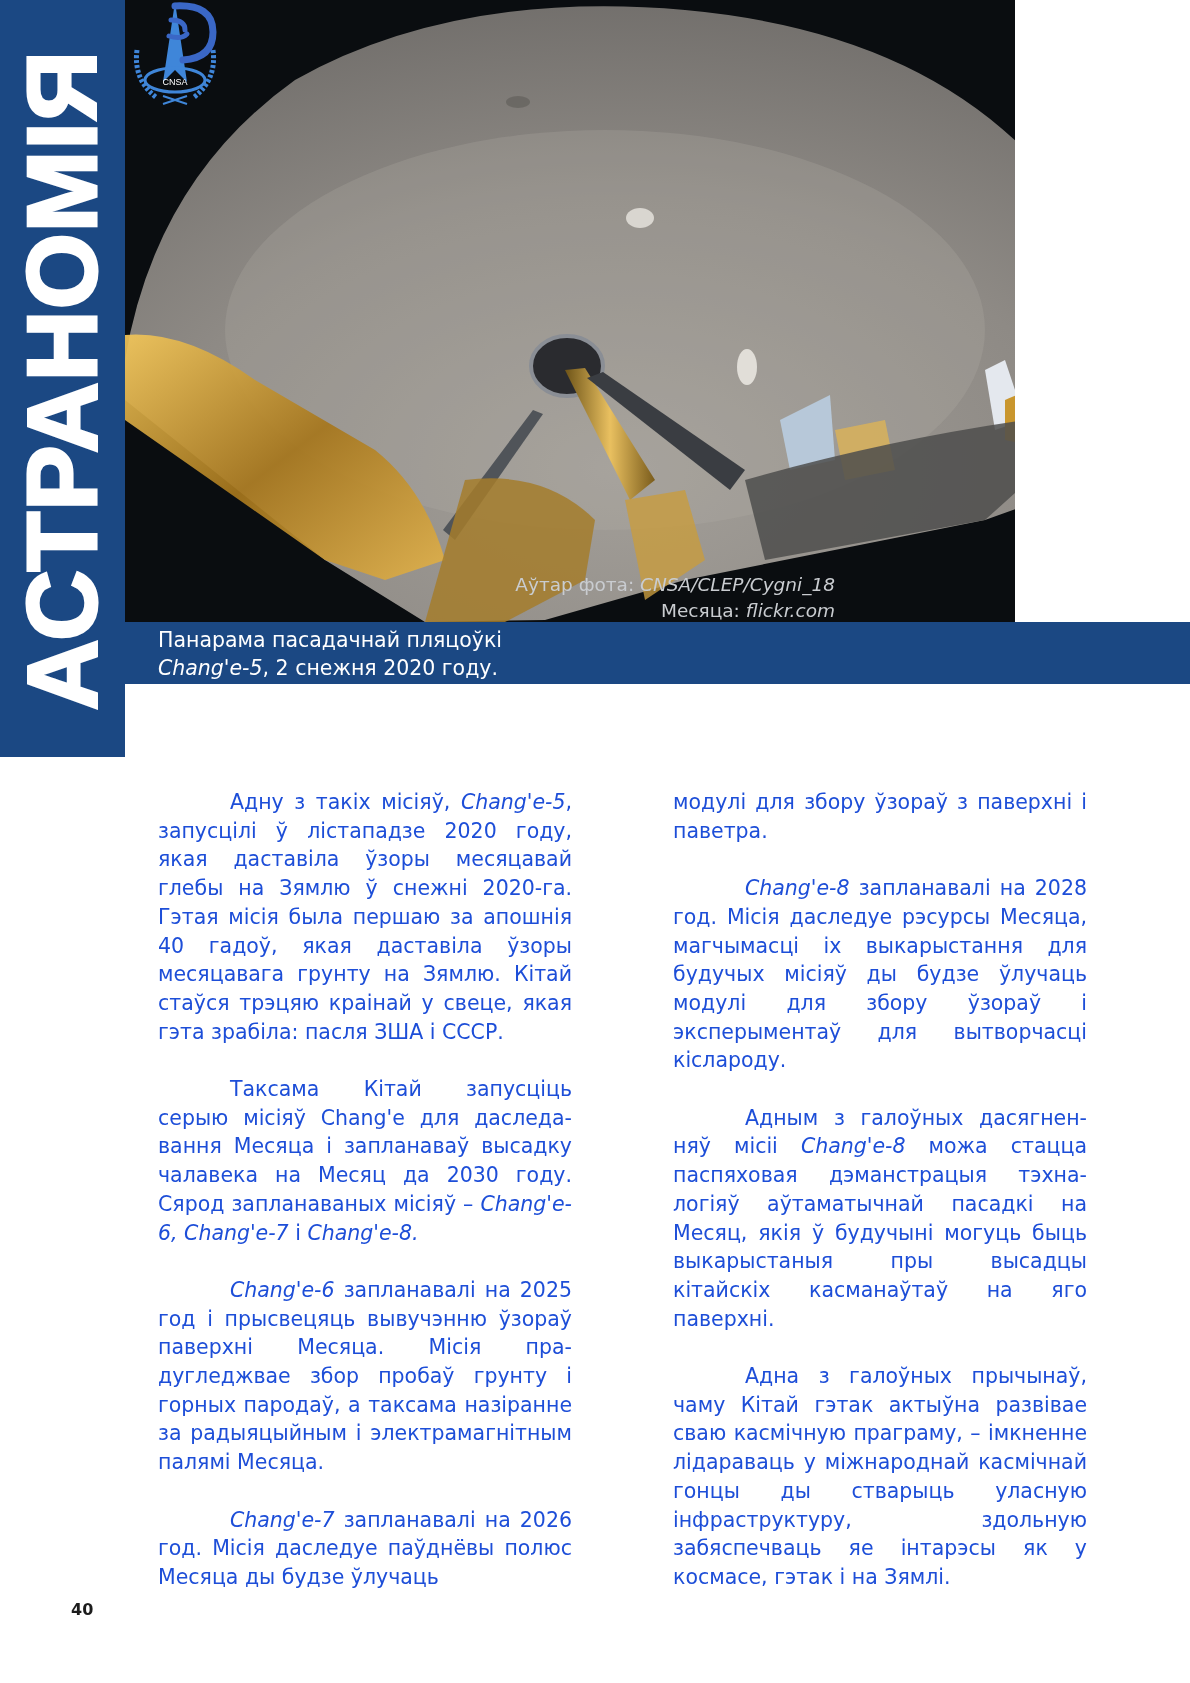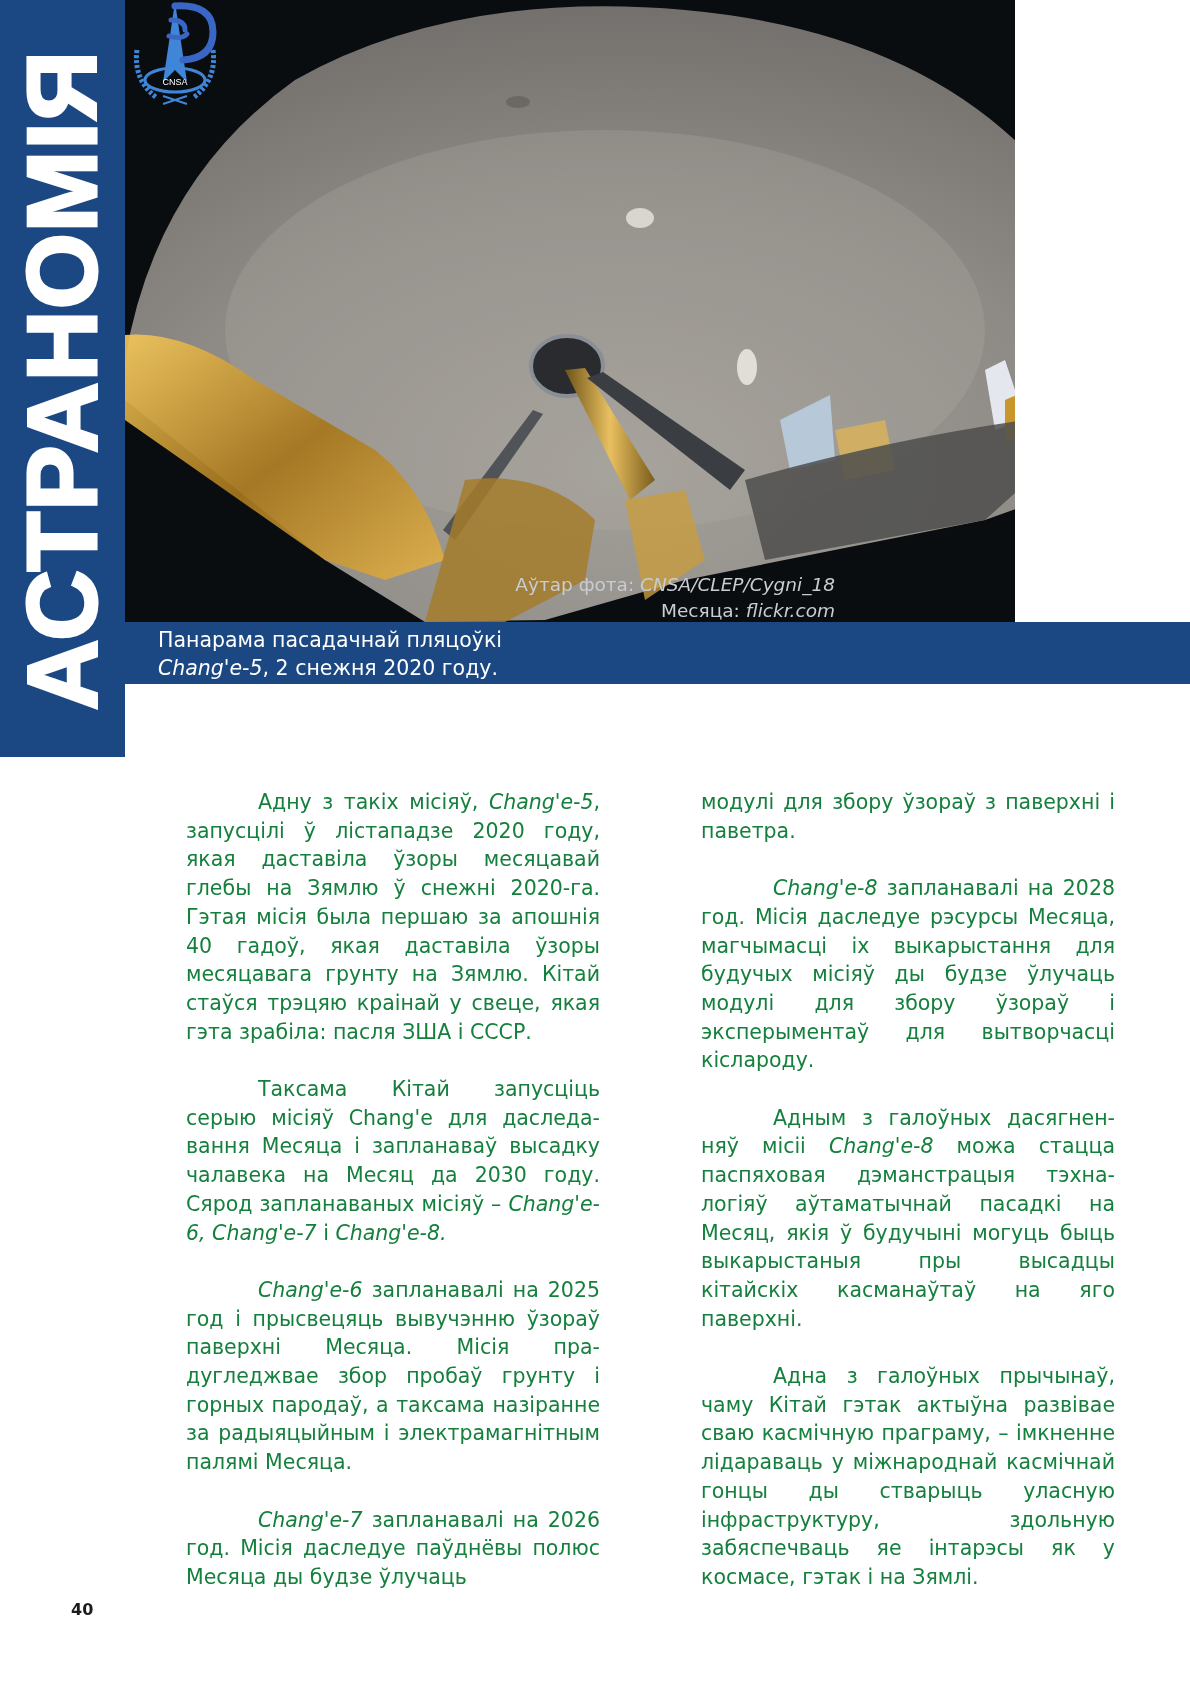--- a/index.html
+++ b/index.html
@@ -49,21 +49,21 @@
       background: #1b4883;
     }
     .caption {
       position: absolute; left: 33px; top: 4px;
       color: #ffffff; font-size: 20.5px; line-height: 28px;
     }
     .caption i { font-style: italic; }
     .col {
       position: absolute; width: 414px;
       font-size: 20.5px; line-height: 28.7px;
-      text-align: justify; color: #15803d; margin-left: 28px;
+      text-align: justify; color: #1d4ed8;
     }
     .col-left { left: 158px; top: 788px; }
     .col-right { left: 673px; top: 788px; }
     .col p { margin: 0 0 28.7px 0; text-indent: 72px; hyphens: manual; }
     .col p.no-indent { text-indent: 0; }
     .col i { font-style: italic; }
     .page-number {
       position: absolute; left: 71px; top: 1600px;
       font-size: 16px; font-weight: bold; color: #1c1c1c;
     }

